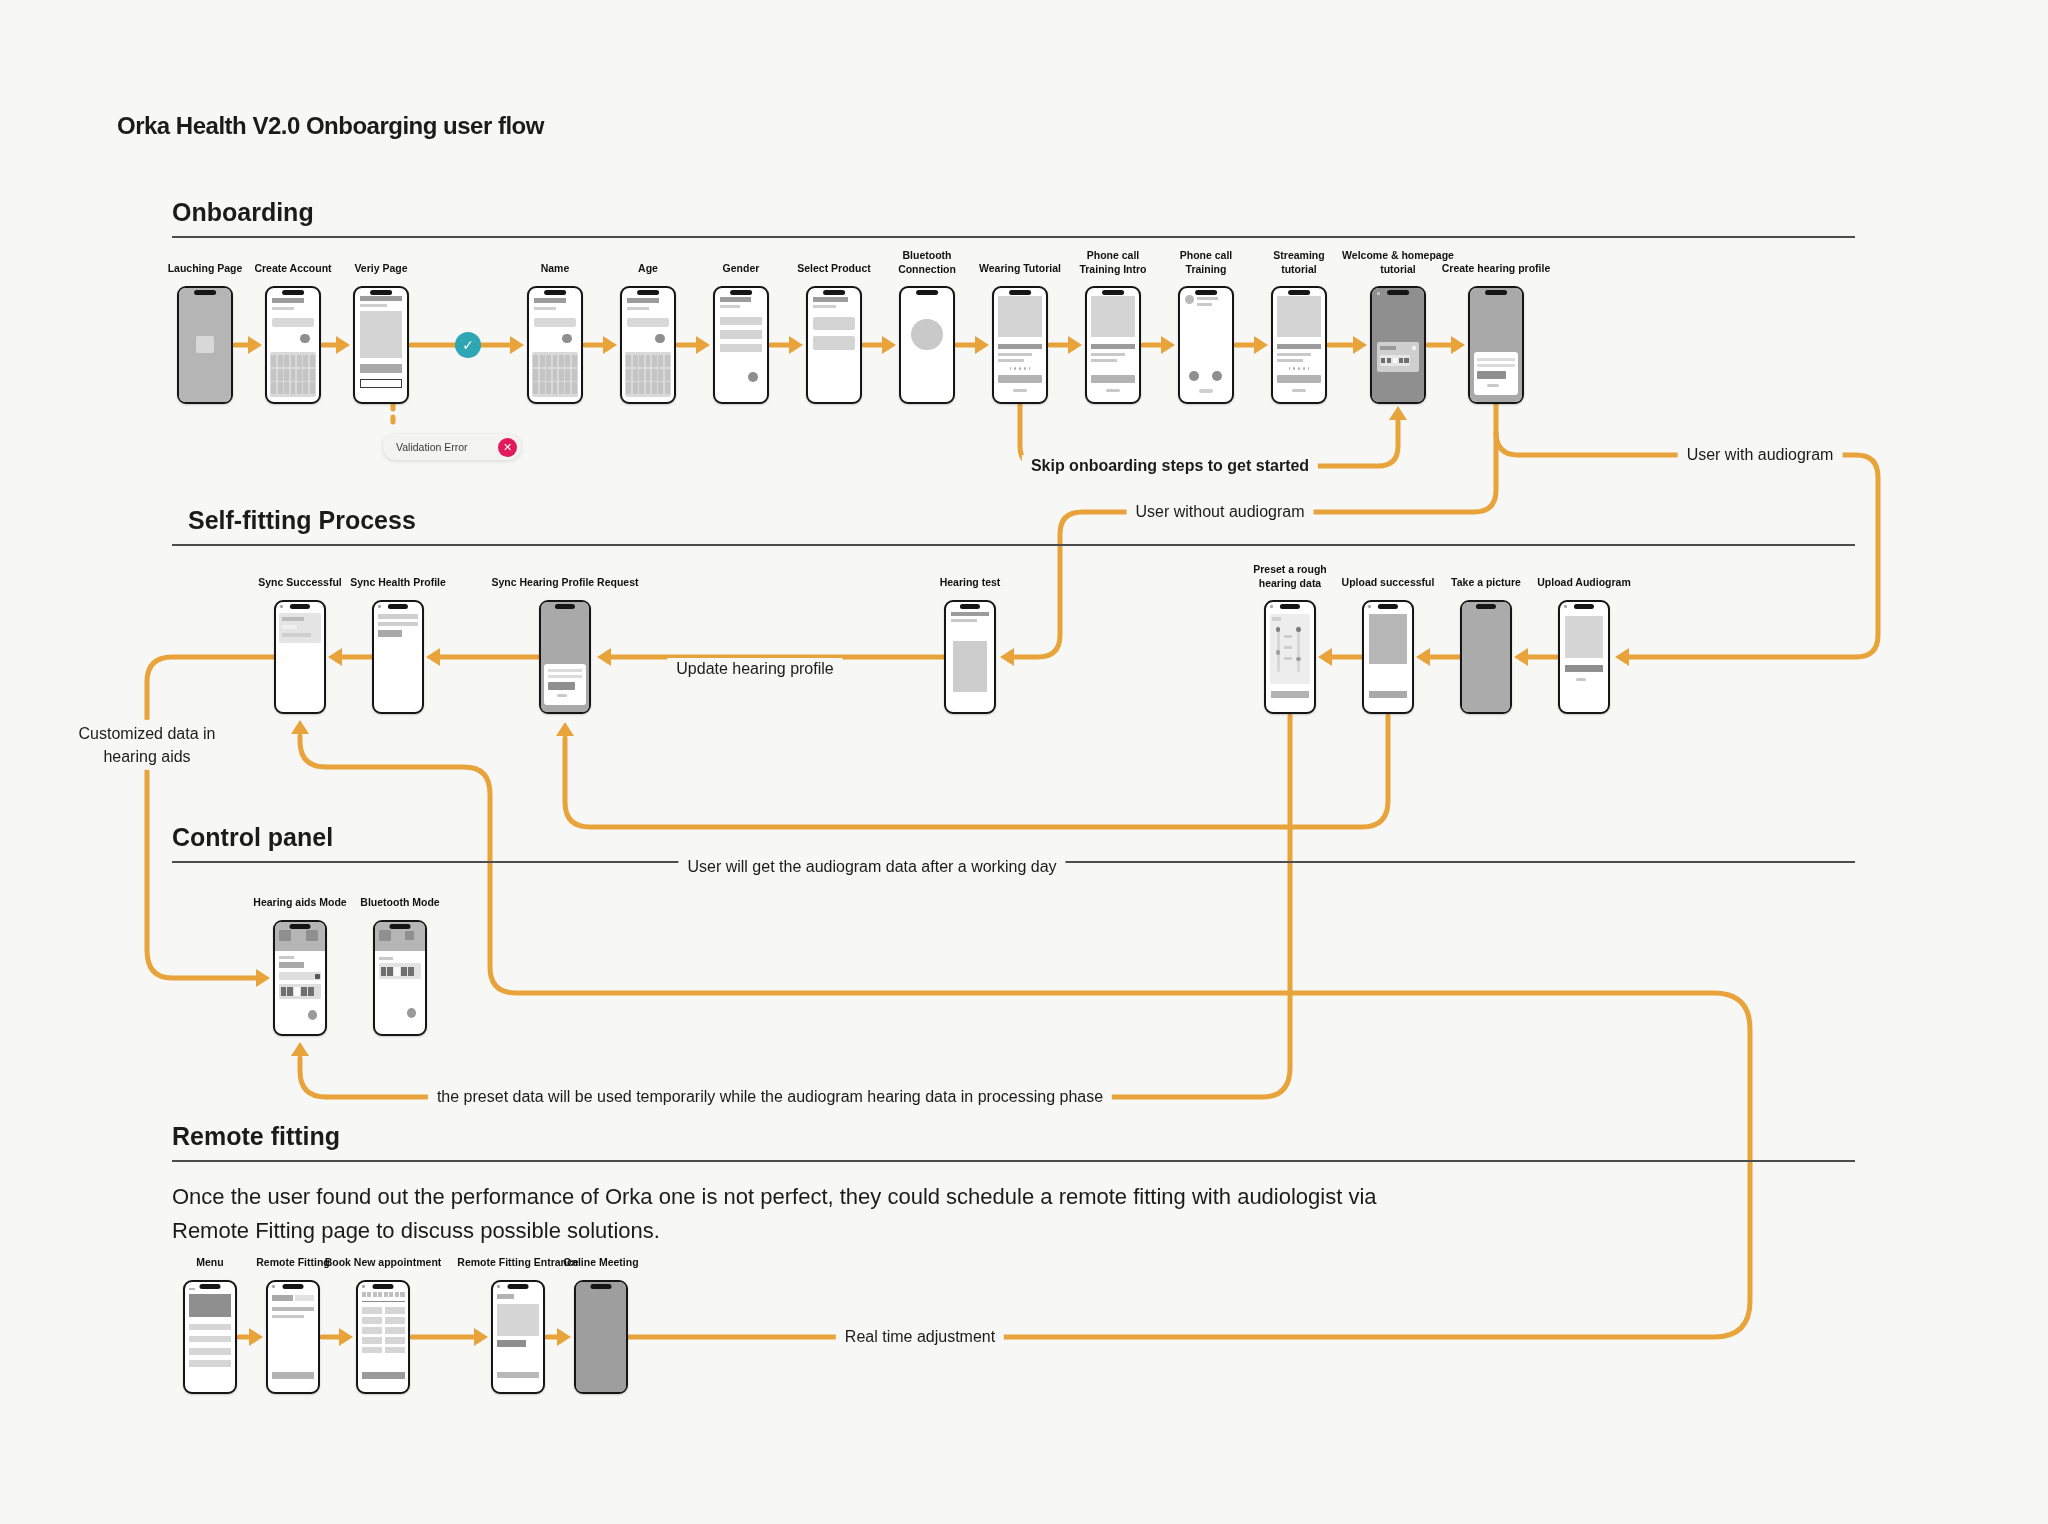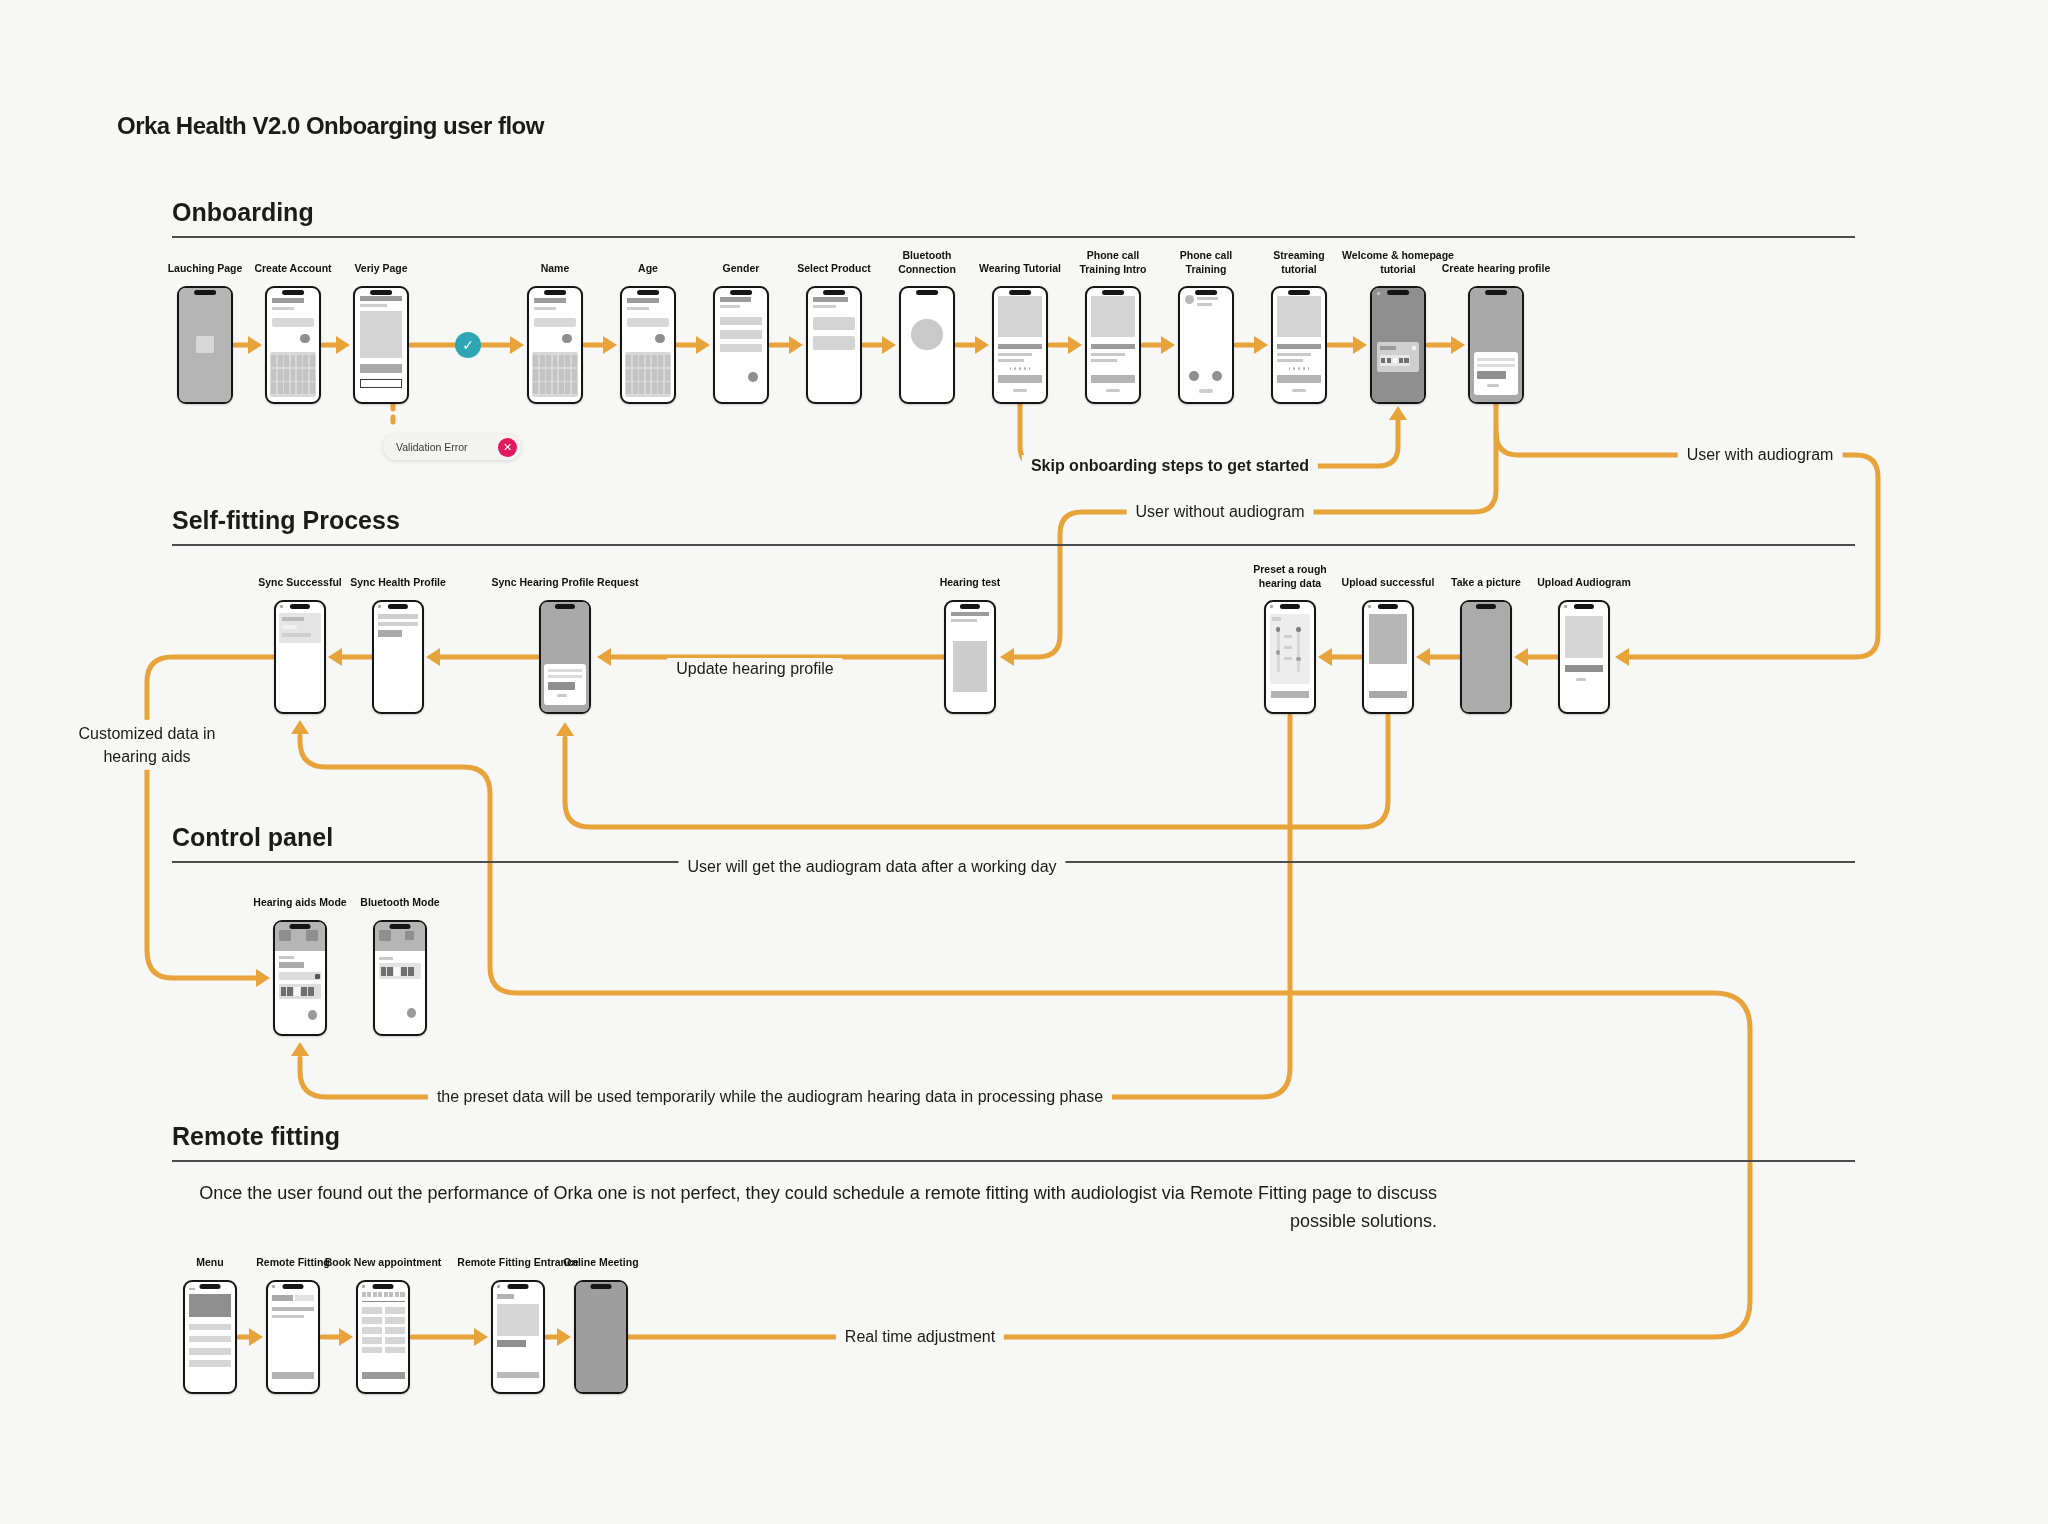--- a/index.html
+++ b/index.html
@@ -2,21 +2,21 @@
 <html><head>
 <meta charset="utf-8">
 <style>
   html,body{margin:0;padding:0;background:#f7f7f5;}
   #canvas{position:relative;width:2048px;height:1524px;background:#f7f7f5;overflow:hidden;
           font-family:"Liberation Sans","DejaVu Sans",sans-serif;color:#1b1b1b;}
   #flow-svg{position:absolute;left:0;top:0;z-index:1;}
   .page-title{position:absolute;left:117px;top:96px;font-size:24px;font-weight:700;letter-spacing:-.5px;z-index:2;}
   .sec-head{position:absolute;font-size:25px;font-weight:700;z-index:2;}
   .sec-rule{position:absolute;width:1683px;height:1.5px;background:#4d4d4d;z-index:2;}
-  .sec-para{position:absolute;left:172px;top:1180px;width:1265px;font-size:18px;line-height:1.55;z-index:2;text-align:right;}
+  .sec-para{position:absolute;left:172px;top:1180px;width:1265px;font-size:22px;line-height:1.55;z-index:2;}
   .phone{position:absolute;background:#fff;border:2.5px solid #151515;border-radius:9px;box-sizing:border-box;z-index:2;box-shadow:0 1px 2px rgba(0,0,0,.18);}
   .notch{position:absolute;top:2px;left:50%;transform:translateX(-50%);width:42%;height:4.5px;background:#151515;border-radius:3px;}
   .scr{position:absolute;inset:0;border-radius:6px;overflow:hidden;}
   .blk{position:absolute;}
   .keys{position:absolute;display:grid;grid-template-rows:repeat(3,1fr);grid-template-columns:repeat(7,1fr);gap:1.5px;}
   .keys div{background:#c4c4c4;border-radius:1px;}
   .dots{position:absolute;display:flex;gap:3px;align-items:center;justify-content:center;}
   .dots div{width:3px;height:3px;border-radius:50%;background:#b0b0b0;}
   .sqrow{position:absolute;display:grid;gap:1.5px;}
   .plabel{position:absolute;transform:translate(-50%,-100%);text-align:center;font-size:10.5px;font-weight:700;line-height:1.3;color:#111;z-index:2;}
@@ -32,21 +32,21 @@
 </style>
 </head>
 <body>
 
 <div id="canvas">
   <h1 class="page-title">Orka Health V2.0 Onboarging user flow</h1>
 
   <div class="sec-head" style="left:172px;top:198px;">Onboarding</div>
   <div class="sec-rule" style="left:172px;top:236px;"></div>
 
-  <div class="sec-head" style="left:172px;top:506px;">Self-fitting Process</div>
+  <div class="sec-head" style="left:188px;top:506px;">Self-fitting Process</div>
   <div class="sec-rule" style="left:172px;top:544px;"></div>
 
   <div class="sec-head" style="left:172px;top:823px;">Control panel</div>
   <div class="sec-rule" style="left:172px;top:861px;"></div>
 
   <div class="sec-head" style="left:172px;top:1122px;">Remote fitting</div>
   <div class="sec-rule" style="left:172px;top:1160px;"></div>
   <div class="sec-para">Once the user found out the performance of Orka one is not perfect, they could schedule a remote fitting with audiologist via Remote Fitting page to discuss possible solutions.</div>
 <svg id="flow-svg" width="2048" height="1524" viewBox="0 0 2048 1524">
       <path d="M235,345 H250" fill="none" stroke="#E8A33B" stroke-width="5" stroke-linecap="round"></path>

